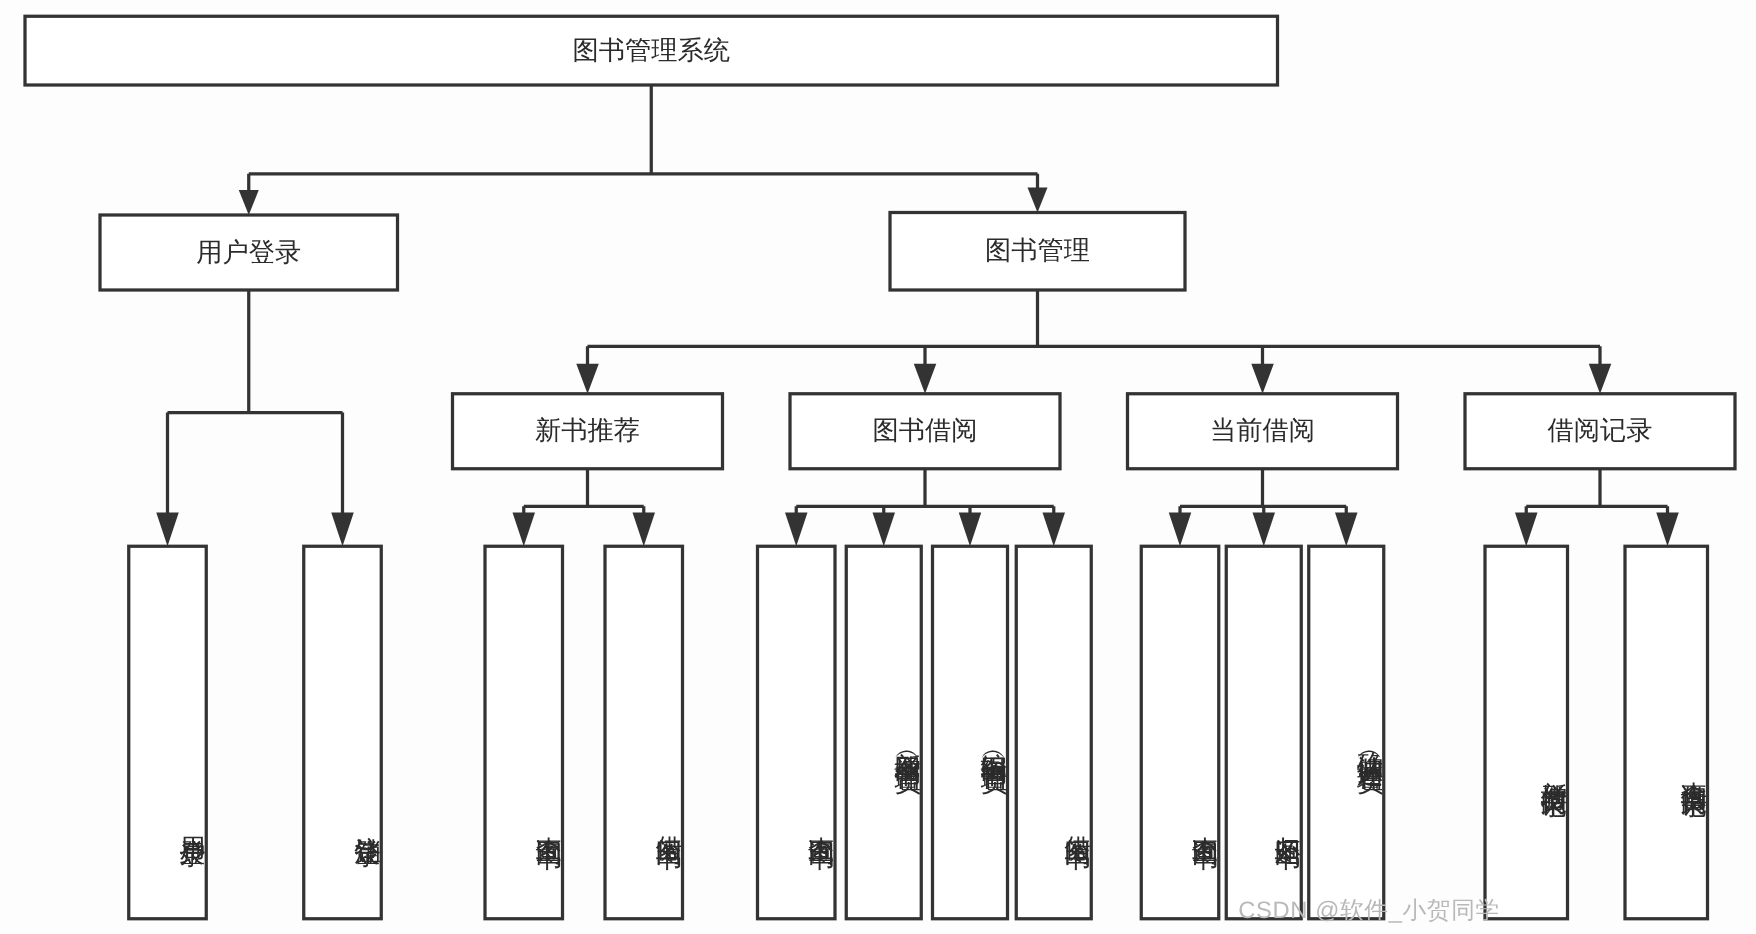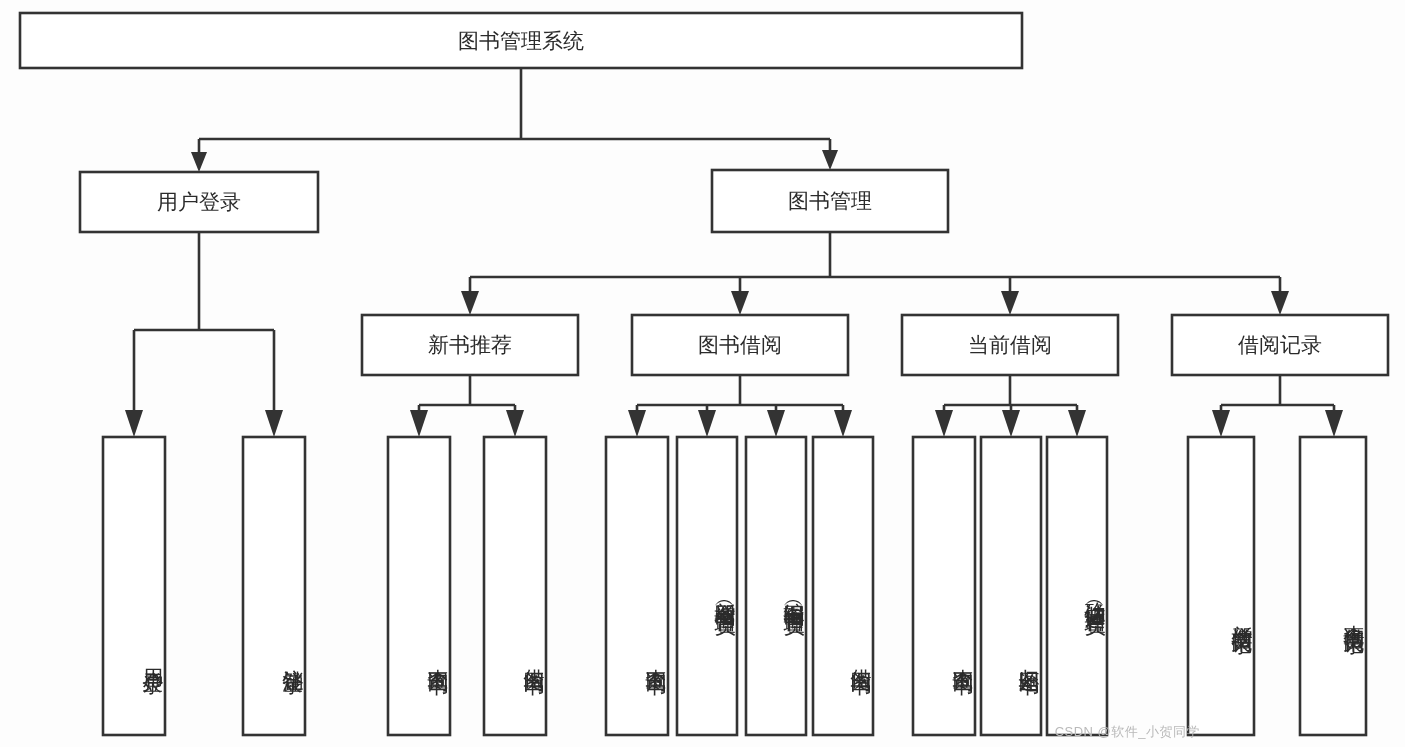--- a/index.html
+++ b/index.html
@@ -62,21 +62,21 @@
     align-items: flex-start;
     justify-content: center;
     white-space: nowrap;
     pointer-events: none;
   }
   .watermark {
     position: absolute;
     right: 8px;
     bottom: 6px;
     font-family: "Liberation Sans", "DejaVu Sans", sans-serif;
-    font-size: 13px;
+    font-size: 19px;
     color: #b9b9b9;
     white-space: nowrap;
     letter-spacing: 0.5px;
   }
 </style>
 </head>
 <body>
 
 <div id="diagram-root">
 

